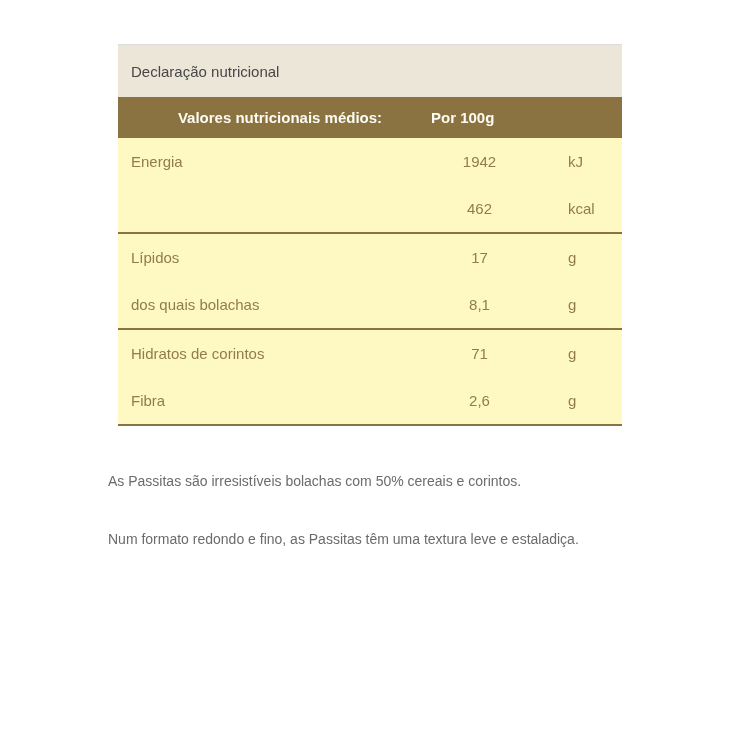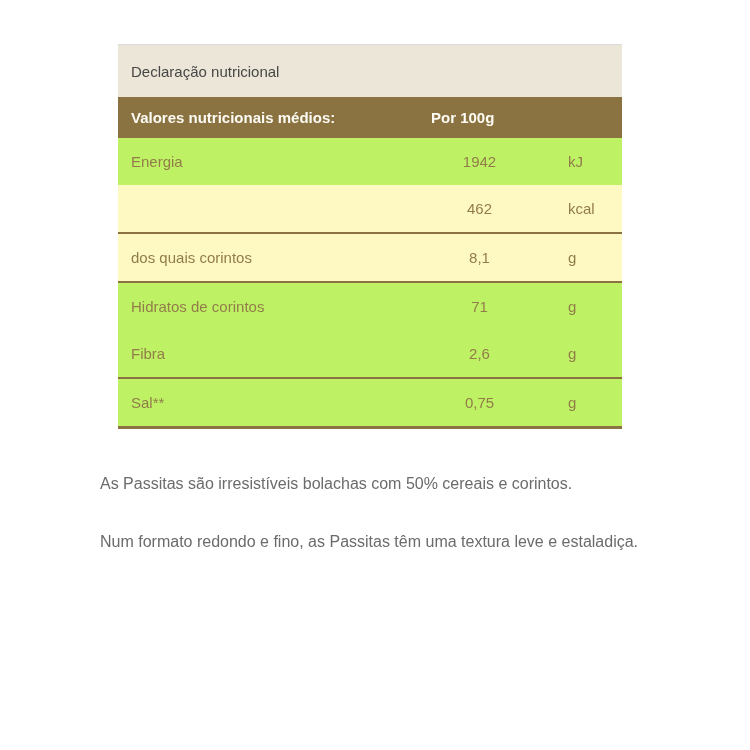--- a/index.html
+++ b/index.html
@@ -34,43 +34,43 @@
     vertical-align: middle;
   }
   tr.head-row td {
     background: #8a7340;
     height: 39px;
     color: #fdfbf4;
     font-size: 15px;
     font-weight: bold;
     vertical-align: middle;
   }
-  tr.head-row td.h-label { padding-left: 13px; }
+  tr.head-row td.h-label { padding-left: 13px; text-align: center; }
   tr.head-row td.h-per { }
   tr.data-row td {
     height: 45px;
     color: #927d4a;
     font-size: 15px;
     vertical-align: middle;
-    background: #bef264;
+    background: #fef9c3;
   }
   tr.data-row.shade td { background: #fef9c3; }
   tr.data-row td.c-label { padding-left: 13px; }
   tr.data-row td.c-value { text-align: center; padding-right: 20px; }
   tr.data-row td.c-unit  { padding-left: 20px; }
   tr.divider-thin td  { border-bottom: 2px solid #8a7340; }
   tr.divider-thick td { border-bottom: 3px solid #8a7340; }
   .desc {
     margin-top: 40px;
     width: 552px;
   }
   .desc p {
-    margin: 0 0 28px 0;
+    margin: 0 0 28px 8px;
     color: #6b6b6b;
-    font-size: 16px;
+    font-size: 14px;
     line-height: 30px;
   }
 </style>
 </head>
 <body>
 
 <div class="content">
 
   <table class="nutrition">
     <colgroup>
@@ -90,40 +90,40 @@
       <tr class="data-row">
         <td class="c-label">Energia</td>
         <td class="c-value">1942</td>
         <td class="c-unit">kJ</td>
       </tr>
       <tr class="data-row shade divider-thin">
         <td class="c-label"></td>
         <td class="c-value">462</td>
         <td class="c-unit">kcal</td>
       </tr>
+      <tr class="data-row">
+        <td class="c-label">Lípidos</td>
+        <td class="c-value">17</td>
+        <td class="c-unit">g</td>
+      </tr>
       <tr class="data-row shade divider-thin">
-        <td class="c-label">dos quais corintos</td>
+        <td class="c-label">dos quais bolachas</td>
         <td class="c-value">8,1</td>
         <td class="c-unit">g</td>
       </tr>
       <tr class="data-row">
         <td class="c-label">Hidratos de corintos</td>
         <td class="c-value">71</td>
         <td class="c-unit">g</td>
       </tr>
       <tr class="data-row divider-thin">
         <td class="c-label">Fibra</td>
         <td class="c-value">2,6</td>
         <td class="c-unit">g</td>
       </tr>
-      <tr class="data-row divider-thick">
-        <td class="c-label">Sal**</td>
-        <td class="c-value">0,75</td>
-        <td class="c-unit">g</td>
-      </tr>
     </tbody>
   </table>
 
   <div class="desc">
     <p>As Passitas são irresistíveis bolachas com 50% cereais e corintos.</p>
     <p>Num formato redondo e fino, as Passitas têm uma textura leve e estaladiça.</p>
   </div>
 
 </div>
 

